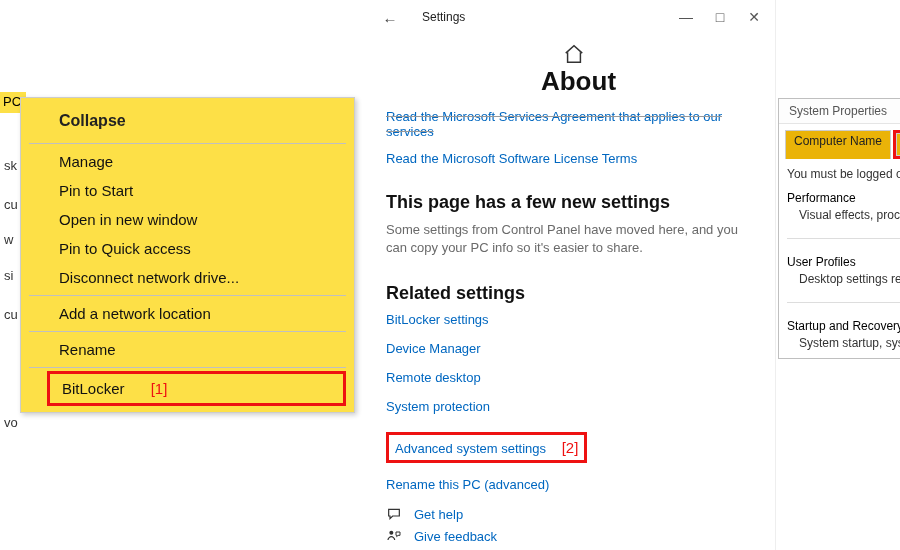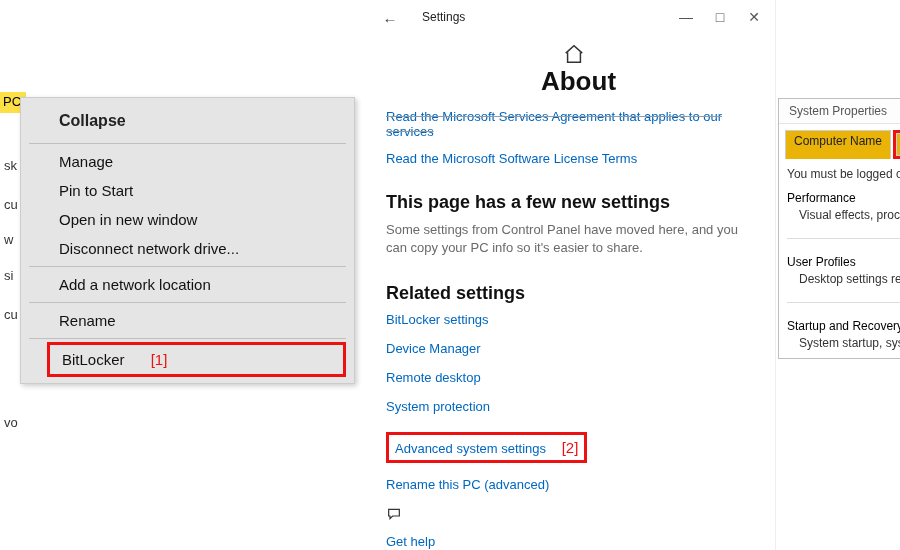--- a/index.html
+++ b/index.html
@@ -33,21 +33,21 @@
     font-size: 13px;
     color: #333;
   }
 
   
   .ctx-menu {
     position: absolute;
     left: 20px;
     top: 97px;
     width: 335px;
-    background: #e5e5e5;
+    background: #fde047;
     border: 1px solid #cccccc;
     box-shadow: 2px 2px 5px rgba(0,0,0,0.2);
     padding: 6px 0 6px 0;
   }
   .ctx-item {
     padding: 6px 18px 6px 38px;
     font-size: 15px;
     color: #111;
     cursor: default;
   }
@@ -128,23 +128,22 @@
   }
   .sec-desc { font-size: 13px; color: #6a6a6a; line-height: 1.4; }
 
   .redbox {
     border: 3px solid #e11;
     padding: 4px 6px;
     display: inline-block;
     margin-top: 4px;
   }
   .help-row {
-    display: flex; align-items: flex-start; gap: 12px;
+    display: flex; align-items: flex-end; gap: 12px;
     margin-top: 14px;
-    flex-direction: column;
   }
   .help-row .link { margin-bottom: 0; }
   .small-ico { width: 16px; height: 16px; }
 
   
   .sysprop {
     position: absolute;
     left: 778px;
     top: 98px;
     width: 200px;
@@ -192,20 +191,21 @@
 <div class="explorer-frag" style="top:268px">si</div>
 <div class="explorer-frag" style="top:307px">cu</div>
 <div class="explorer-frag" style="top:415px">vo</div>
 
 <div class="ctx-menu">
   <div class="ctx-head">Collapse</div>
   <div class="ctx-sep"></div>
   <div class="ctx-item">Manage</div>
   <div class="ctx-item">Pin to Start</div>
   <div class="ctx-item">Open in new window</div>
+  <div class="ctx-item">Pin to Quick access</div>
   <div class="ctx-item">Disconnect network drive...</div>
   <div class="ctx-sep"></div>
   <div class="ctx-item">Add a network location</div>
   <div class="ctx-sep"></div>
   <div class="ctx-item">Rename</div>
   <div class="ctx-sep"></div>
   <div class="ctx-properties-box">
     <div class="ctx-item">
       <span>BitLocker</span>
       <span class="anno">[1]</span>

